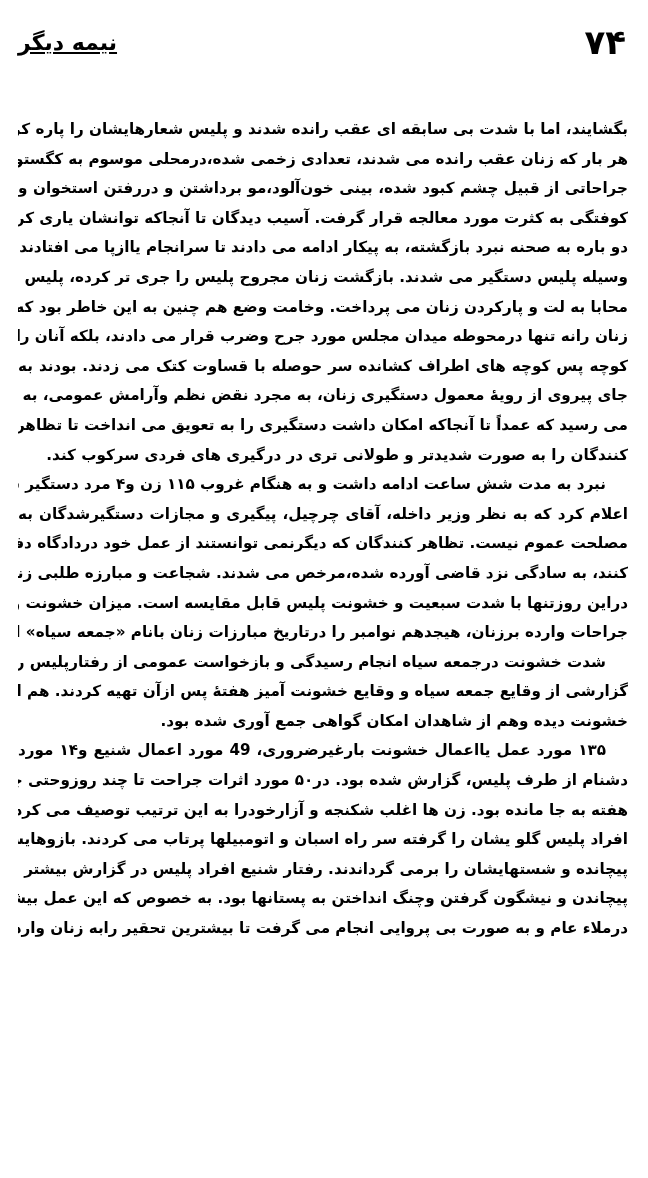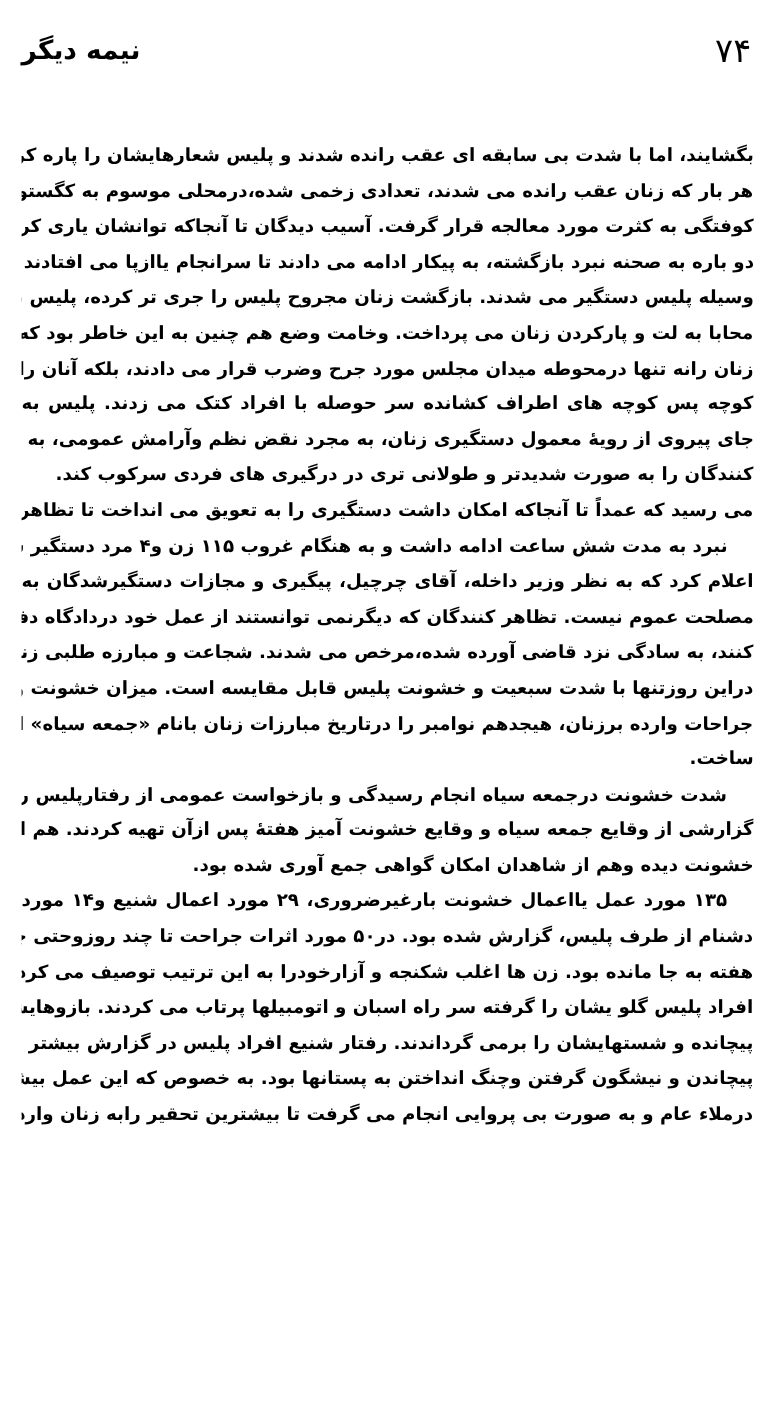--- a/index.html
+++ b/index.html
@@ -4,61 +4,61 @@
 <style>
   html, body { margin: 0; padding: 0; background: #ffffff; }
   body {
     width: 648px; height: 1178px; overflow: hidden; position: relative;
     font-family: "DejaVu Sans", sans-serif; color: #000;
   }
   .header {
     position: absolute; top: 22px; left: 18px; right: 22px; height: 40px;
     direction: rtl; display: flex; justify-content: space-between; align-items: center;
   }
-  .page-number { font-size: 28px; font-weight: normal; text-align: center; }
-  .running-title { font-size: 22px; font-weight: bold; }
+  .page-number { font-size: 34px; font-weight: bold; text-align: center; }
+  .running-title { font-size: 22px; font-weight: bold; text-decoration: underline; }
   .body-text {
     position: absolute; top: 115px; left: 18px; right: 20px;
     direction: rtl; text-align: justify; text-align-last: right;
     font-size: 15.2px; line-height: 29.6px; font-weight: bold;
   }
   .line { display: block; white-space: nowrap; overflow: hidden; text-align: justify; text-align-last: justify; }
   .line.last { text-align-last: right; }
   .line.indent { padding-right: 22px; }
 </style>
 </head>
 <body>
 
 <div class="header">
   <span class="page-number">۷۴</span>
   <span class="running-title">نیمه دیگر</span>
 </div>
 
 <div class="body-text" id="body">
     <span class="line">بگشایند، اما با شدت بی سابقه ای عقب رانده شدند و پلیس شعارهایشان را پاره کرد.</span>
     <span class="line">هر بار که زنان عقب رانده می شدند، تعدادی زخمی شده،درمحلی موسوم به کگستون</span>
+    <span class="line">جراحاتی از قبیل چشم کبود شده، بینی خون‌آلود،مو برداشتن و دررفتن استخوان و</span>
     <span class="line">کوفتگی به کثرت مورد معالجه قرار گرفت. آسیب دیدگان تا آنجاکه توانشان یاری کرد،</span>
     <span class="line">دو باره به صحنه نبرد بازگشته، به پیکار ادامه می دادند تا سرانجام یاازپا می افتادند و یا به</span>
     <span class="line">وسیله پلیس دستگیر می شدند. بازگشت زنان مجروح پلیس را جری تر کرده، پلیس بی</span>
     <span class="line">محابا به لت و پارکردن زنان می پرداخت. وخامت وضع هم چنین به این خاطر بود که</span>
     <span class="line">زنان رانه تنها درمحوطه میدان مجلس مورد جرح وضرب قرار می دادند، بلکه آنان رابه</span>
-    <span class="line">کوچه پس کوچه های اطراف کشانده سر حوصله با افراد کتک می زدند. پلیس به</span>
+    <span class="line">کوچه پس کوچه های اطراف کشانده سر حوصله با قساوت کتک می زدند. بودند به</span>
     <span class="line">جای پیروی از رویهٔ معمول دستگیری زنان، به مجرد نقض نظم وآرامش عمومی، به نظر</span>
+    <span class="line">می رسید که عمداً تا آنجاکه امکان داشت دستگیری را به تعویق می انداخت تا تظاهر</span>
     <span class="line last">کنندگان را به صورت شدیدتر و طولانی تری در درگیری های فردی سرکوب کند.</span>
-    <span class="line">می رسید که عمداً تا آنجاکه امکان داشت دستگیری را به تعویق می انداخت تا تظاهر</span>
     <span class="line indent">نبرد به مدت شش ساعت ادامه داشت و به هنگام غروب ۱۱۵ زن و۴ مرد دستگیر شده</span>
     <span class="line">اعلام کرد که به نظر وزیر داخله، آقای چرچیل، پیگیری و مجازات دستگیرشدگان به</span>
     <span class="line">مصلحت عموم نیست. تظاهر کنندگان که دیگرنمی توانستند از عمل خود درداد‌گاه دفاع</span>
     <span class="line">کنند، به سادگی نزد قاضی آورده شده،مرخص می شدند. شجاعت و مبارزه طلبی زنان</span>
     <span class="line">دراین روزتنها با شدت سبعیت و خشونت پلیس قابل مقایسه است. میزان خشونت و</span>
     <span class="line">جراحات وارده برزنان، هیجدهم نوامبر را درتاریخ مبارزات زنان بانام «جمعه سیاه» ابدی</span>
-    <span class="line last">ساخت.</span>
     <span class="line indent">شدت خشونت درجمعه سیاه انجام رسیدگی و بازخواست عمومی از رفتارپلیس را</span>
     <span class="line">گزارشی از وقایع جمعه سیاه و وقایع خشونت آمیز هفتهٔ پس ازآن تهیه کردند. هم از زنان</span>
     <span class="line last">خشونت دیده وهم از شاهدان امکان گواهی جمع آوری شده بود.</span>
-    <span class="line indent">۱۳۵ مورد عمل یااعمال خشونت بارغیرضروری، ۲۹ مورد اعمال شنیع و۱۴ مورد</span>
+    <span class="line indent">۱۳۵ مورد عمل یااعمال خشونت بارغیرضروری، 49 مورد اعمال شنیع و۱۴ مورد</span>
     <span class="line">دشنام از طرف پلیس، گزارش شده بود. در۵۰ مورد اثرات جراحت تا چند روزوحتی چند</span>
     <span class="line">هفته به جا مانده بود. زن ها اغلب شکنجه و آزارخودرا به این ترتیب توصیف می کردند که</span>
     <span class="line">افراد پلیس گلو یشان را گرفته سر راه اسبان و اتومبیلها پرتاب می کردند. بازوهایشان را</span>
     <span class="line">پیچانده و شستهایشان را برمی گرداندند. رفتار شنیع افراد پلیس در گزارش بیشتر شامل</span>
     <span class="line">پیچاندن و نیشگون گرفتن وچنگ انداختن به پستانها بود. به خصوص که این عمل بیشتر</span>
     <span class="line last">درملاء عام و به صورت بی پروایی انجام می گرفت تا بیشترین تحقیر رابه زنان وارد آورد.</span>
   </div>
 
 </body></html>

